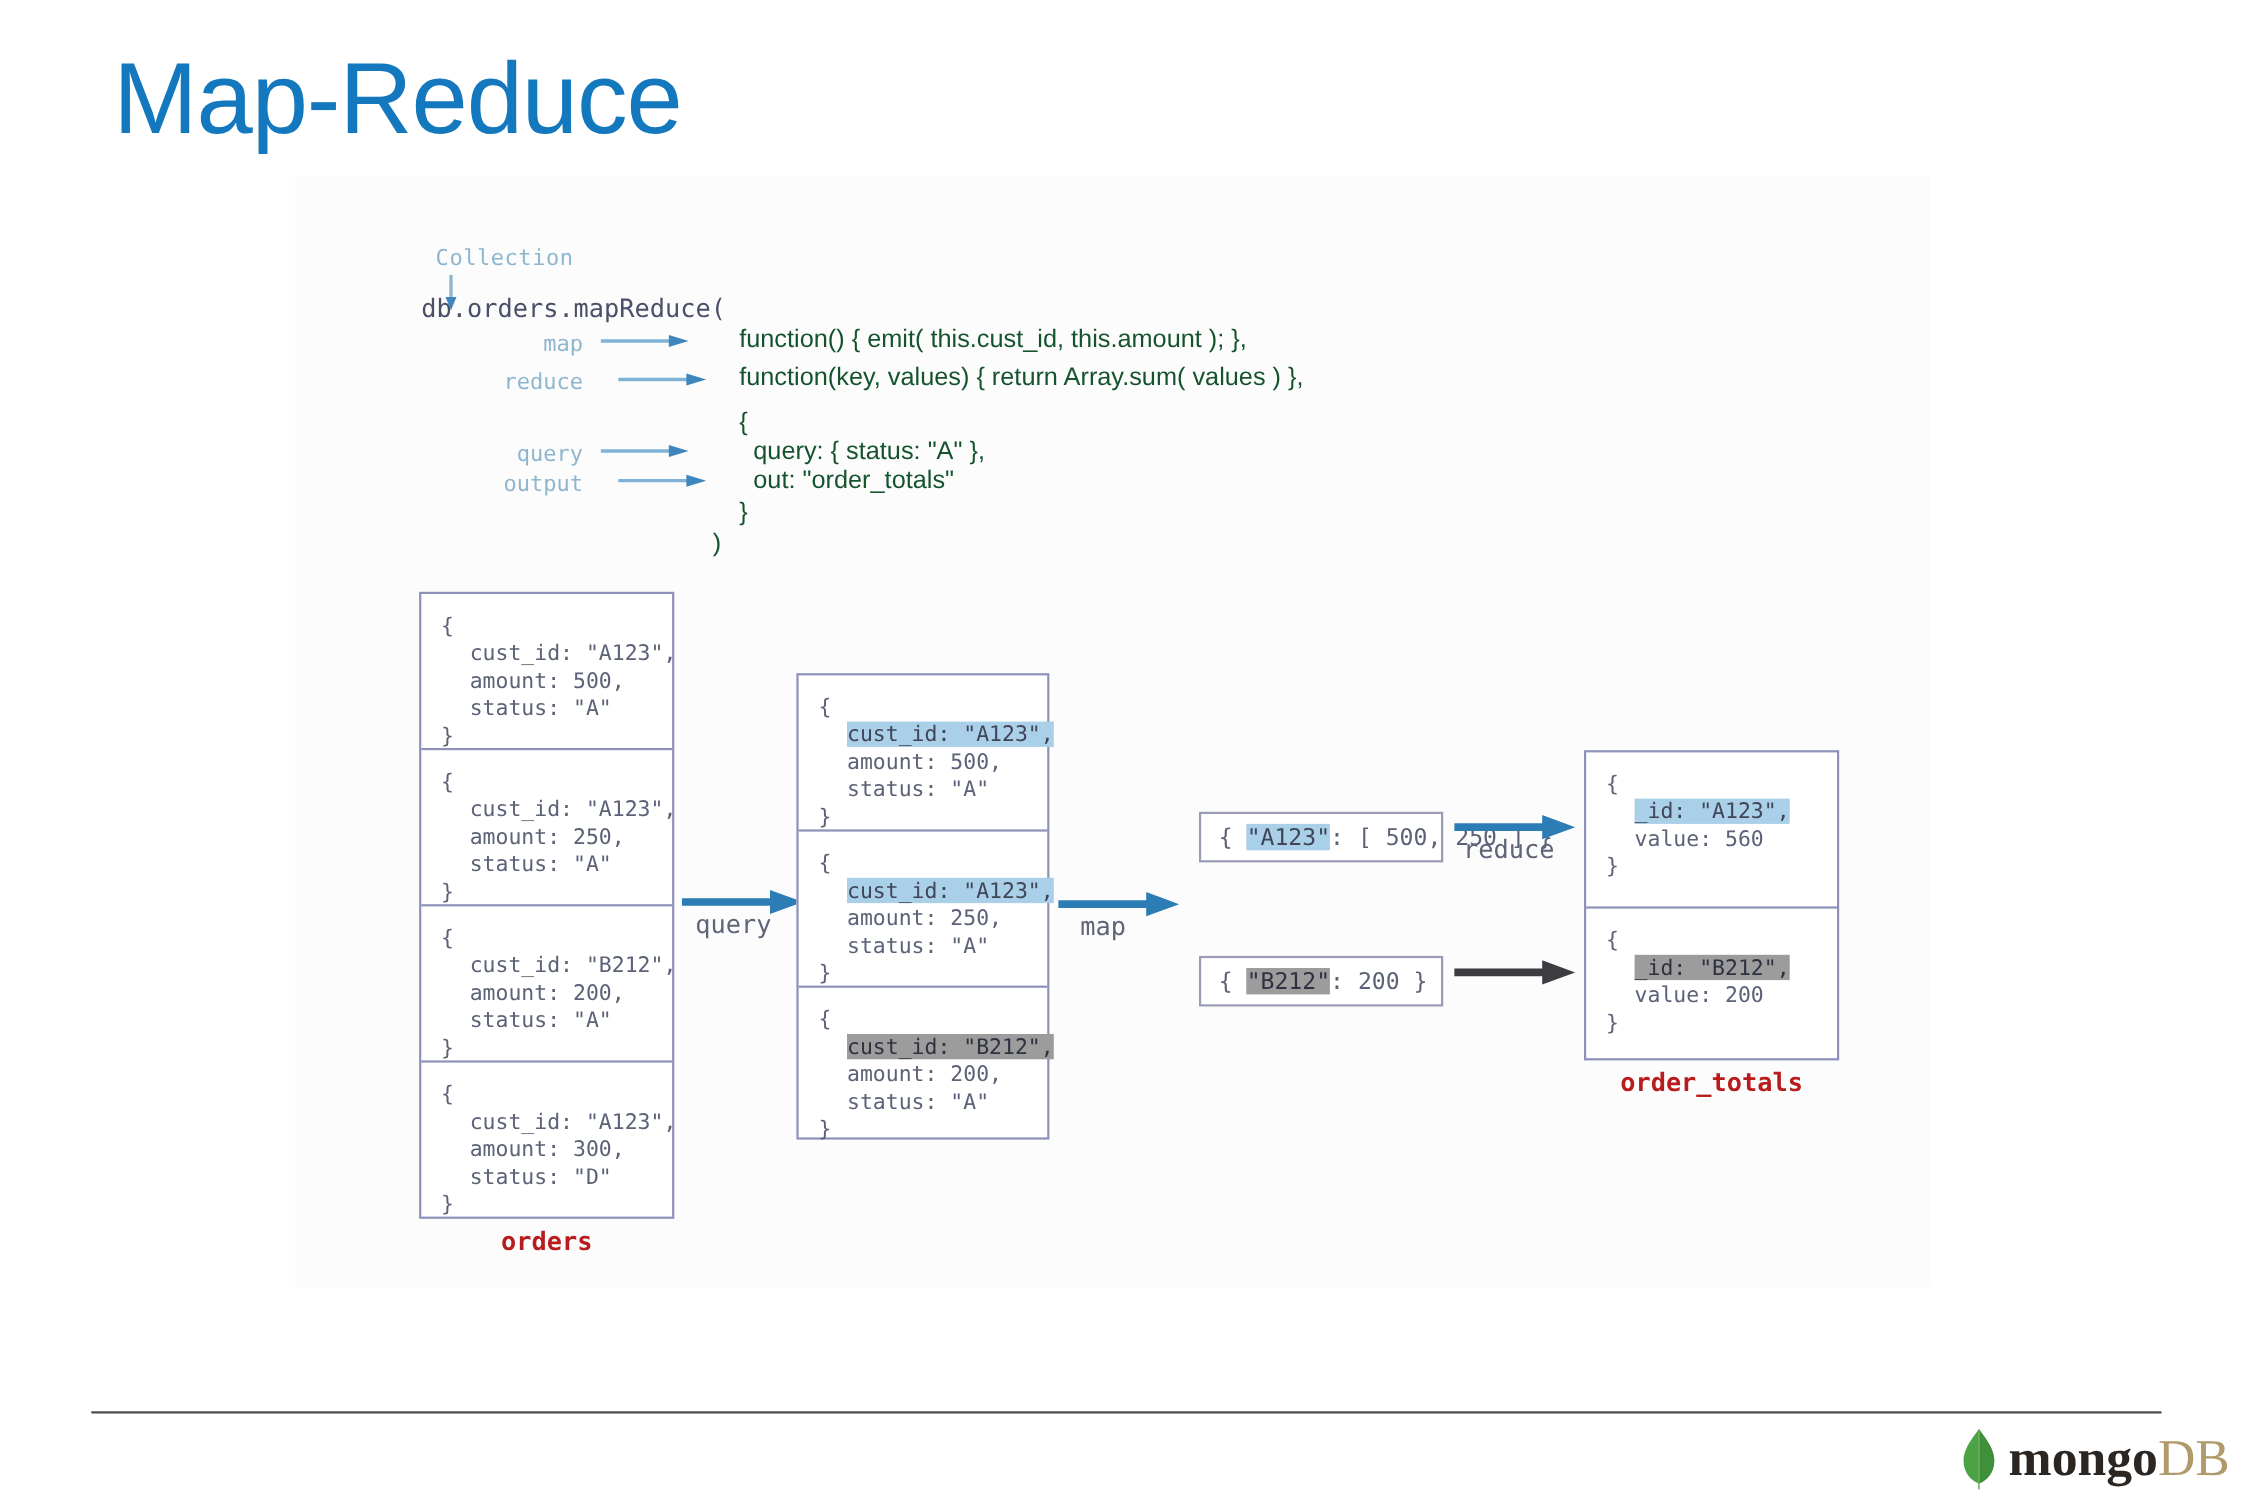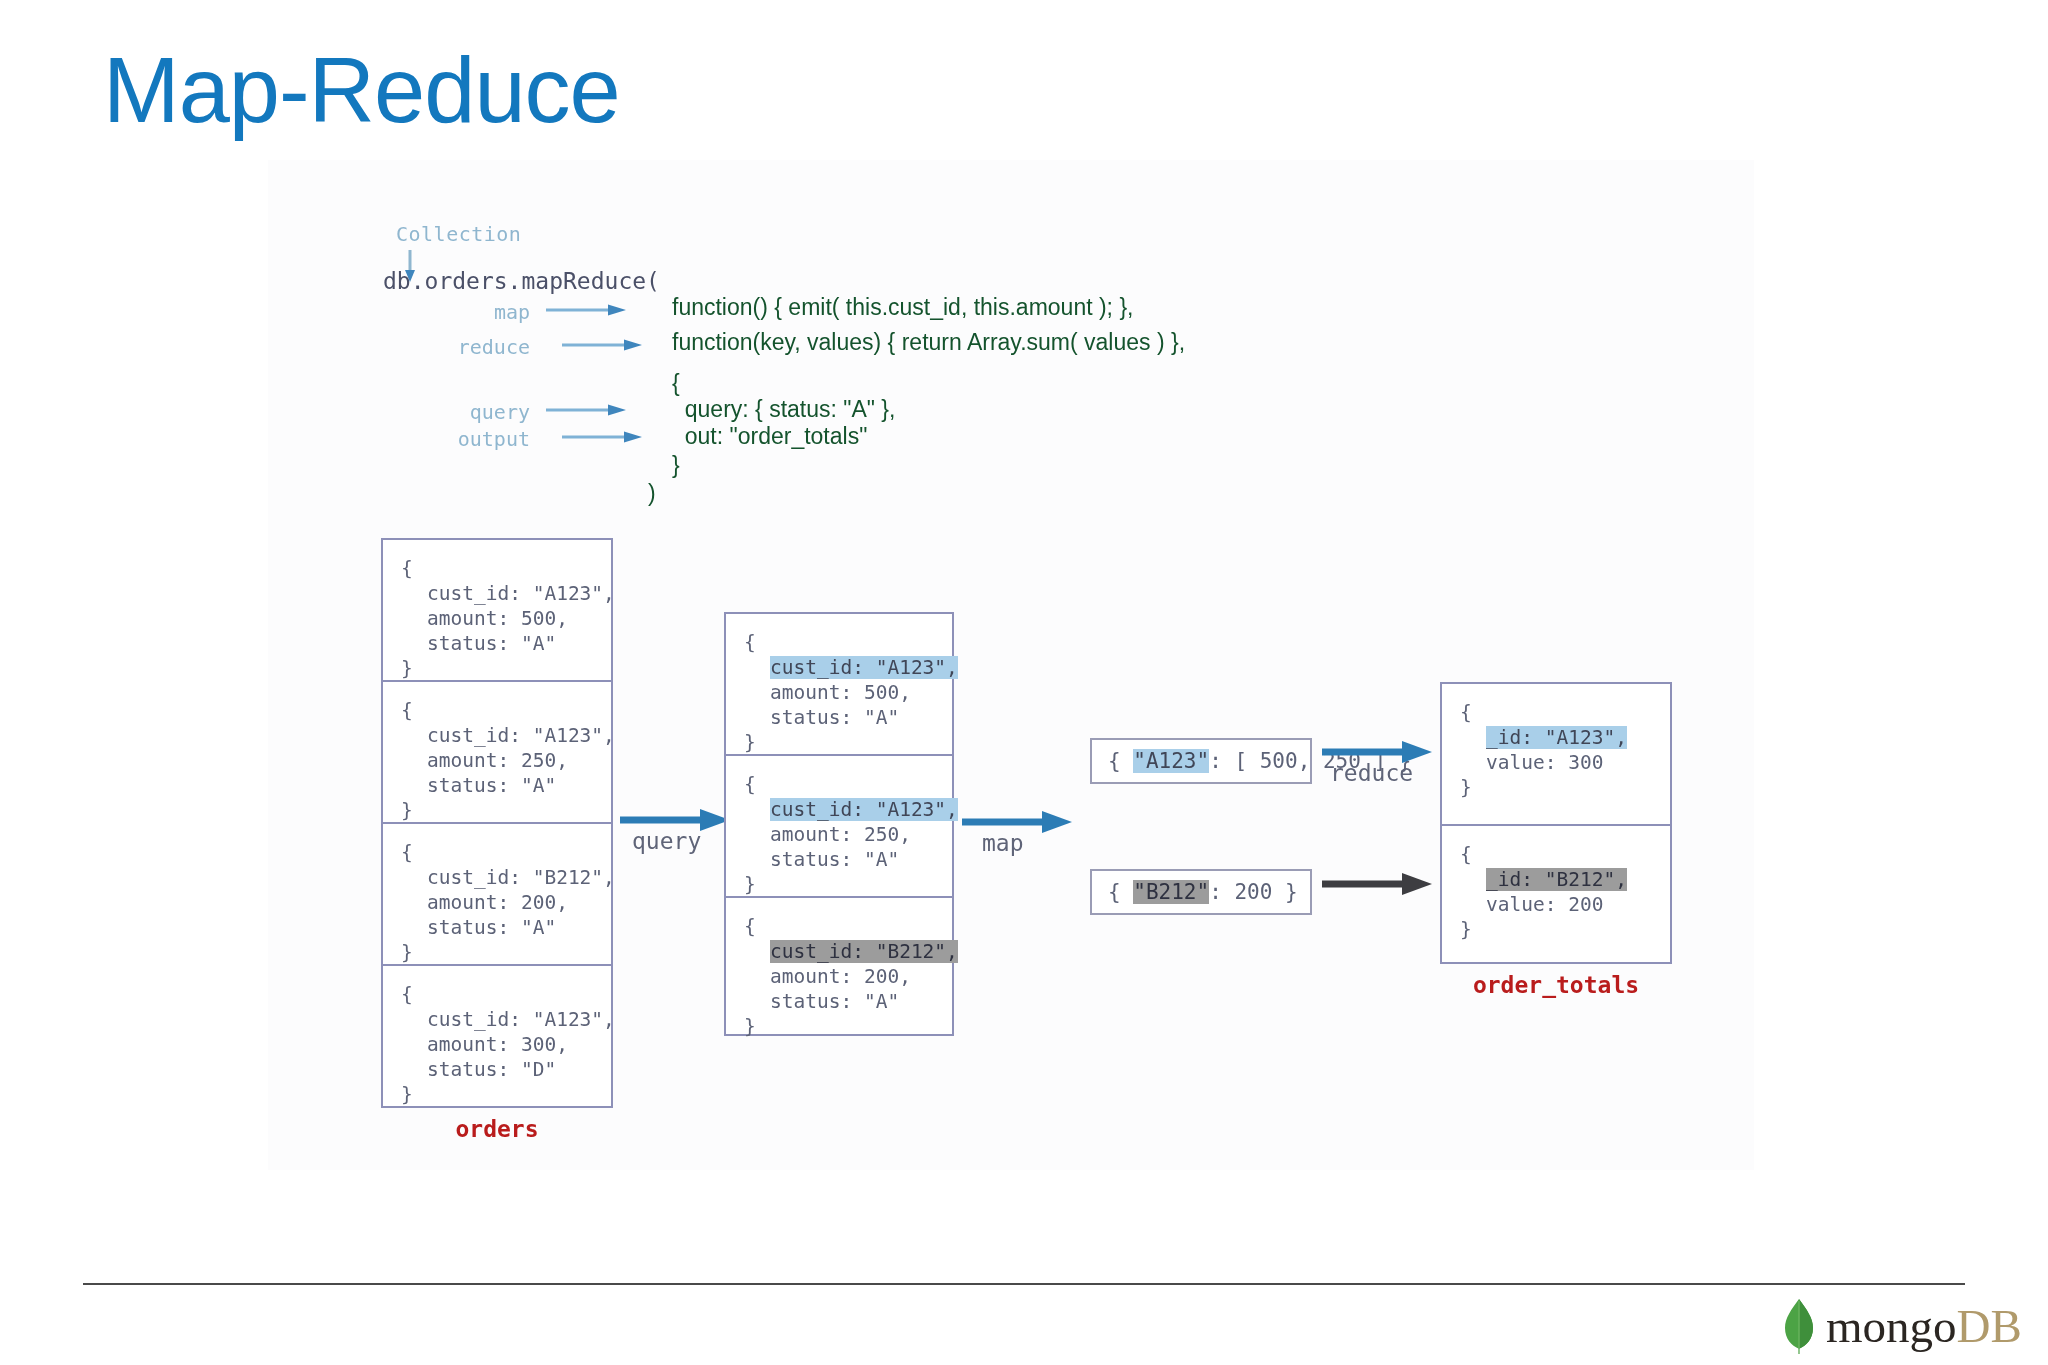--- a/index.html
+++ b/index.html
@@ -171,21 +171,21 @@
     height: 62px;
   }
   #brand-leaf { width: 34px; height: 56px; }
   #brand-text {
     font-family: "Liberation Serif", "DejaVu Serif", serif;
     font-size: 47px;
     margin-left: 10px;
     letter-spacing: 0px;
     line-height: 1;
   }
-  #brand-text .mongo { color: #2b2622; }
+  #brand-text .mongo { color: #2b2622; font-weight: bold; }
   #brand-text .db    { color: #b09a6b; }
 </style>
 </head>
 <body>
 
 <div id="slide-title">Map-Reduce</div>
 
 <div id="diagram">
 
   <div id="diagram-bg"></div>
@@ -302,21 +302,21 @@
   <div class="flow-label" style="left:1330px; top:760px;">reduce</div>
 
   <svg class="flow-arrow" style="left:1322px; top:872px; width:110px; height:26px;" viewBox="0 0 110 26">
     <line x1="0" y1="12" x2="84" y2="12" stroke="#3d3d41" stroke-width="7"></line>
     <polygon points="110,12 80,1 80,23" fill="#3d3d41"></polygon>
   </svg>
 
   <div class="doc-stack" id="output-stack" style="left:1440px; top:682px; width:232px; height:282px;">
     <div class="doc-cell" style="height:142px;"><span>{</span>
 <span class="ind"><span class="hl-blue">_id: "A123",</span></span>
-<span class="ind">value: 300</span>
+<span class="ind">value: 560</span>
 <span>}</span></div>
 
     <div class="doc-cell" style="height:138px;"><span>{</span>
 <span class="ind"><span class="hl-gray">_id: "B212",</span></span>
 <span class="ind">value: 200</span>
 <span>}</span></div>
   </div>
   <div class="stack-caption" style="left:1424px; top:972px; width:264px;">order_totals</div>
 
 </div>

